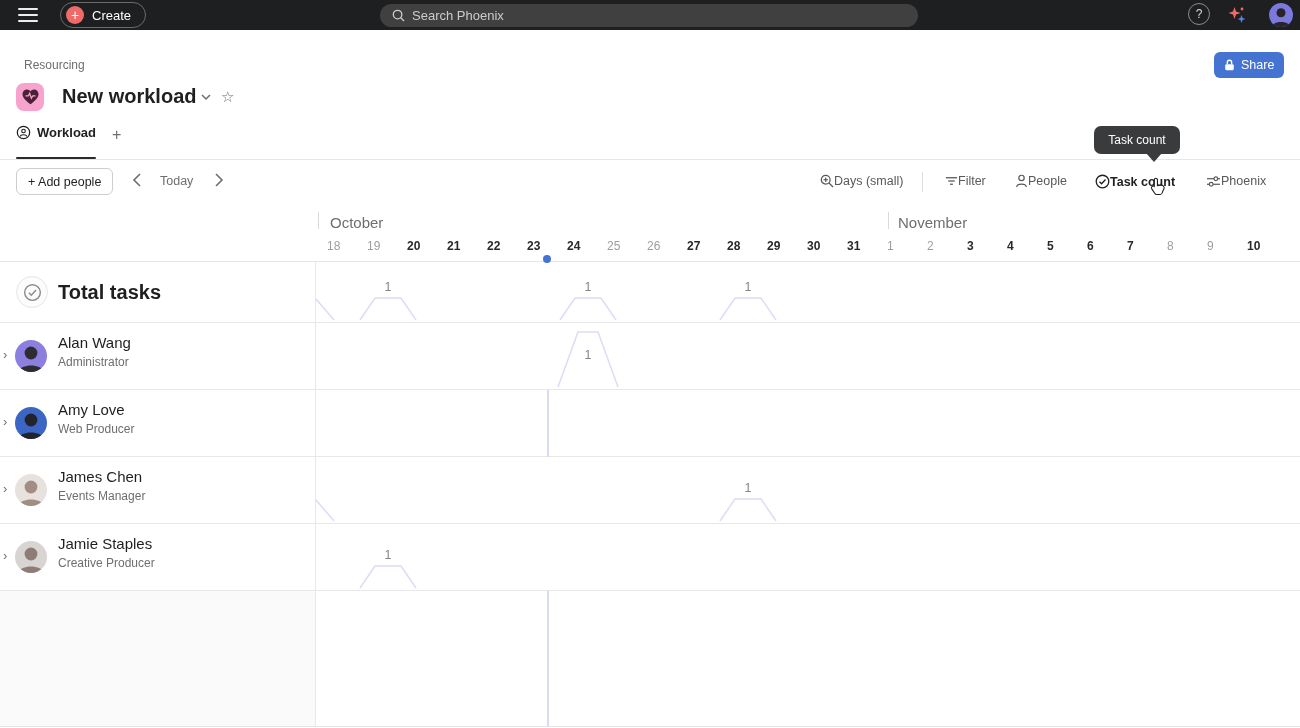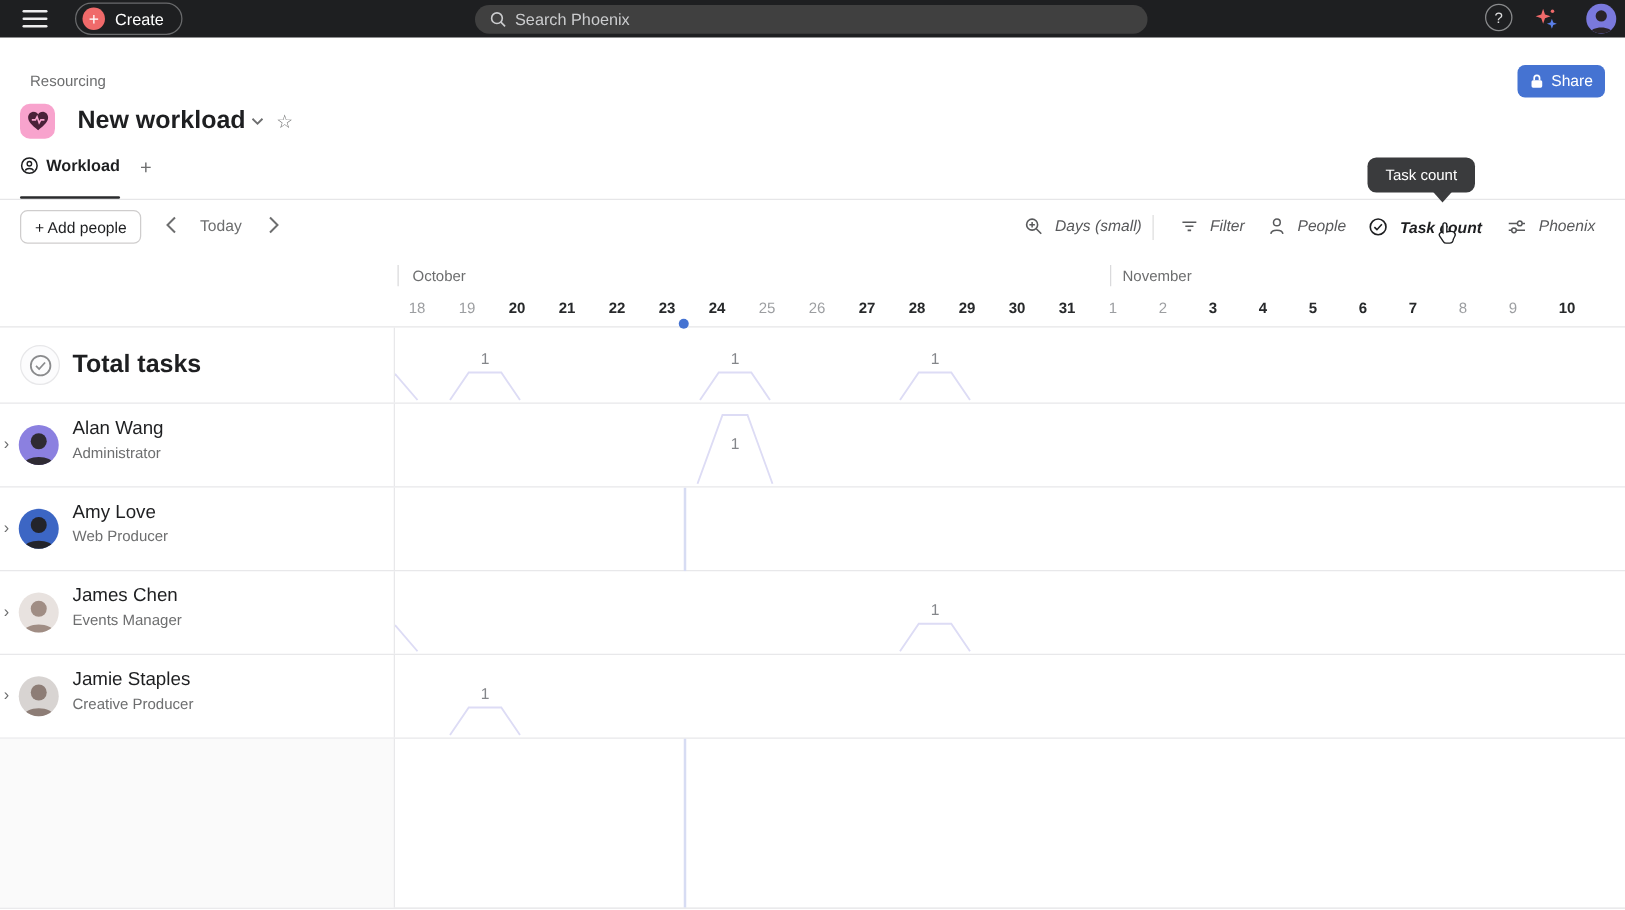--- a/index.html
+++ b/index.html
@@ -29,30 +29,30 @@
   .tabbar { position:absolute; left:0; top:120px; width:1300px; height:40px; border-bottom:1px solid #e6e6e8; }
   .tab-workload { position:absolute; left:16px; top:5px; display:flex; align-items:center; gap:6px; font-size:13px; font-weight:bold; color:#1e1f21; cursor:pointer; padding-bottom:9px; }
   .tab-underline { position:absolute; left:16px; top:37px; width:80px; height:2px; background:#2a2b2d; border-radius:1px; }
   .tab-add { position:absolute; left:112px; top:6px; color:#6d6e6f; font-size:16px; cursor:pointer; }
 
   
   .toolbar { position:absolute; left:0; top:161px; width:1300px; height:41px; }
   .add-people-btn { position:absolute; left:16px; top:7px; height:27px; padding:0 11px; border:1px solid #cfcdcd; border-radius:6px; font-size:12.5px; color:#1e1f21; display:flex; align-items:center; gap:5px; cursor:pointer; background:#fff; }
   .nav-chev { position:absolute; top:12px; color:#6d6e6f; font-size:13px; cursor:pointer; }
   .today-btn { position:absolute; left:160px; top:13px; color:#6d6e6f; font-size:12.5px; cursor:pointer; }
-  .tb-item { position:absolute; top:13px; display:flex; align-items:center; gap:10px; font-size:12.5px; color:#58595b; cursor:pointer; white-space:nowrap;font-style:italic; }
+  .tb-item { position:absolute; top:13px; display:flex; align-items:center; gap:0; font-size:12.5px; color:#58595b; cursor:pointer; white-space:nowrap; }
   .tb-item.active { color:#1e1f21; font-weight:bold; }
   .tb-divider { position:absolute; left:922px; top:11px; width:1px; height:20px; background:#dedede; }
   .tooltip { position:absolute; left:1094px; top:-35px; width:86px; height:28px; background:#3a3b3d; border-radius:7px; color:#fff; font-size:12px; display:flex; align-items:center; justify-content:center; }
   .tooltip-arrow { position:absolute; left:1146px; top:-8px; width:0; height:0; border-left:8px solid transparent; border-right:8px solid transparent; border-top:9px solid #3a3b3d; }
   .cursor { position:absolute; left:1148px; top:15px; width:22px; height:22px; pointer-events:none; z-index:50; }
 
   
   .timeline-head { position:absolute; left:0; top:202px; width:1300px; height:60px; border-bottom:1px solid #e6e6e8; }
-  .month-label { position:absolute; top:12px; font-size:12px; color:#6d6e6f; }
+  .month-label { position:absolute; top:12px; font-size:15px; color:#6d6e6f; }
   .month-tick { position:absolute; top:10px; width:1px; height:17px; background:#dadadc; }
   .day-cell { position:absolute; top:37px; width:40px; text-align:left; font-size:12px; color:#9c9ea1; }
   .day-cell.weekday { color:#27292b; font-weight:bold; }
   .today-dot { position:absolute; top:53px; width:8px; height:8px; border-radius:50%; background:#4573d2; }
 
   
   .rows { position:absolute; left:0; top:262px; width:1300px; }
   .wl-row { position:relative; width:1300px; border-bottom:1px solid #e8e8ea; }
   .row-chevron { position:absolute; left:3px; top:50%; transform:translateY(-58%); color:#6d6e6f; font-size:13px; cursor:pointer; }
   .avatar { position:absolute; left:15px; top:50%; transform:translateY(-50%); width:32px; height:32px; border-radius:50%; overflow:hidden; }

